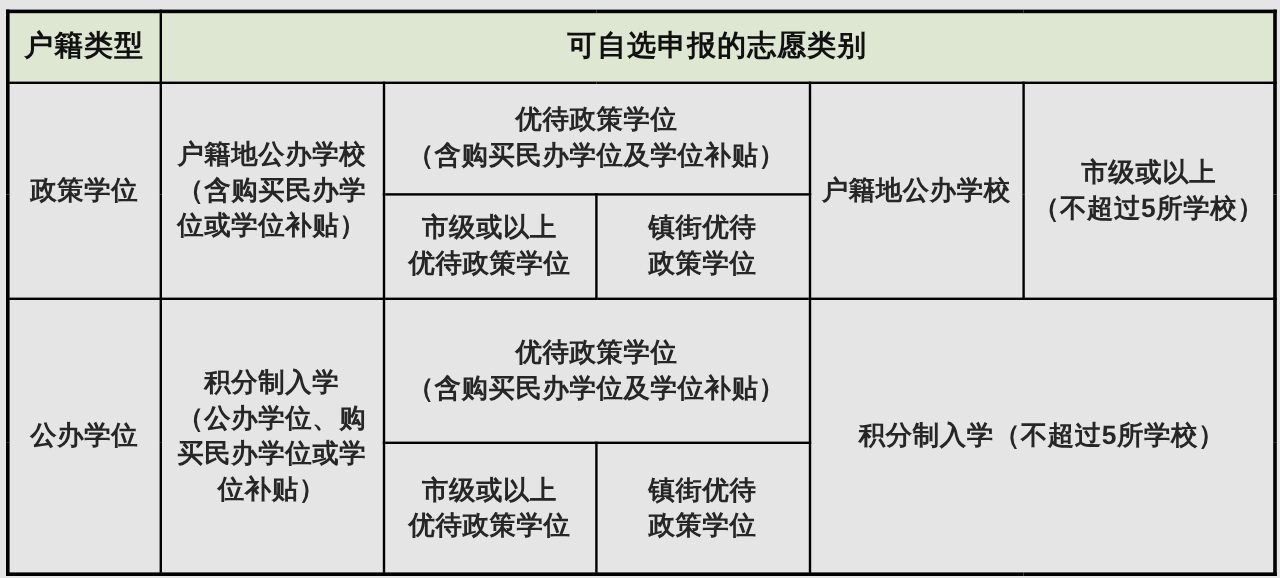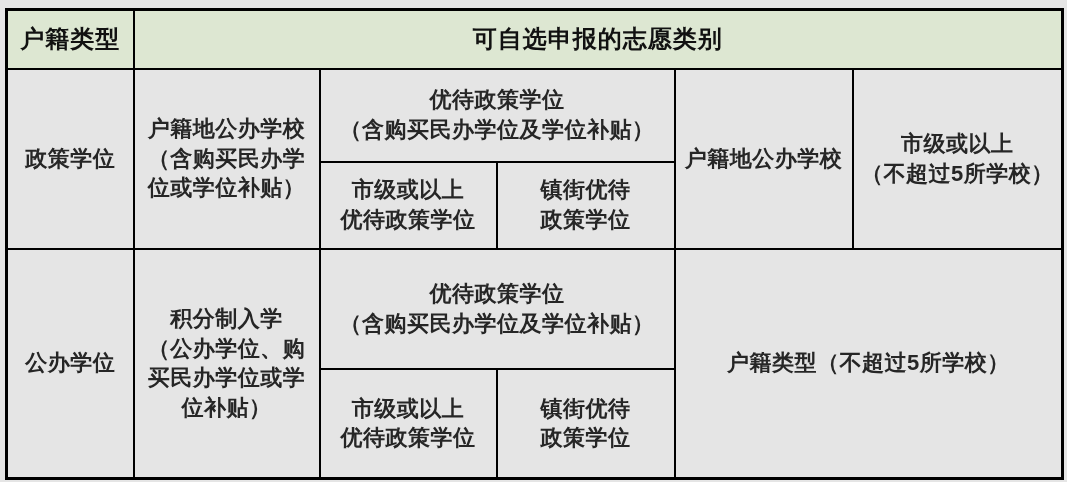--- a/index.html
+++ b/index.html
@@ -93,21 +93,21 @@
 政策学位</td>
       </tr>
       <tr style="height:120px">
         <td rowspan="2">公办学位</td>
         <td rowspan="2">积分制入学
 （公办学位、购
 买民办学位或学
 位补贴）</td>
         <td colspan="2">优待政策学位
 （含购买民办学位及学位补贴）</td>
-        <td colspan="2" rowspan="2">户籍类型（不超过5所学校）</td>
+        <td colspan="2" rowspan="2">积分制入学（不超过5所学校）</td>
       </tr>
       <tr style="height:110px">
         <td>市级或以上
 优待政策学位</td>
         <td>镇街优待
 政策学位</td>
       </tr>
     </tbody>
   </table>
 </div>

